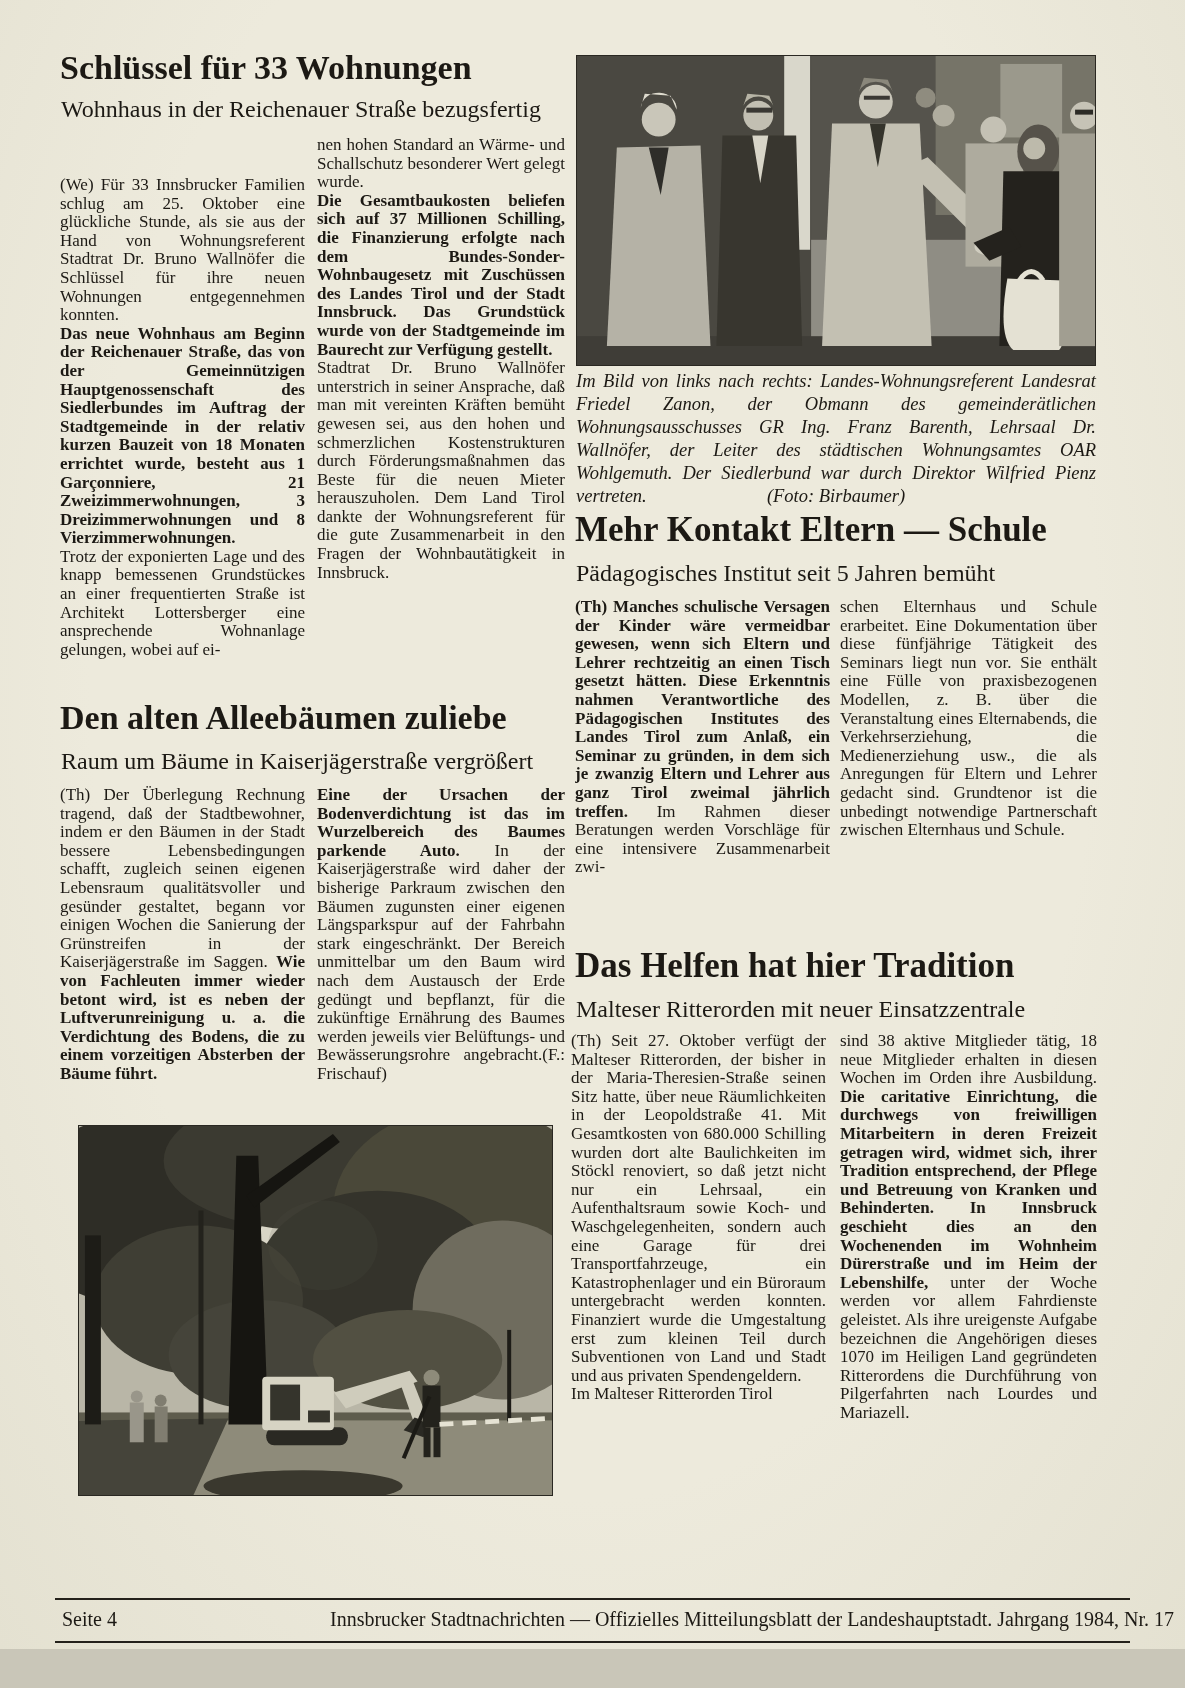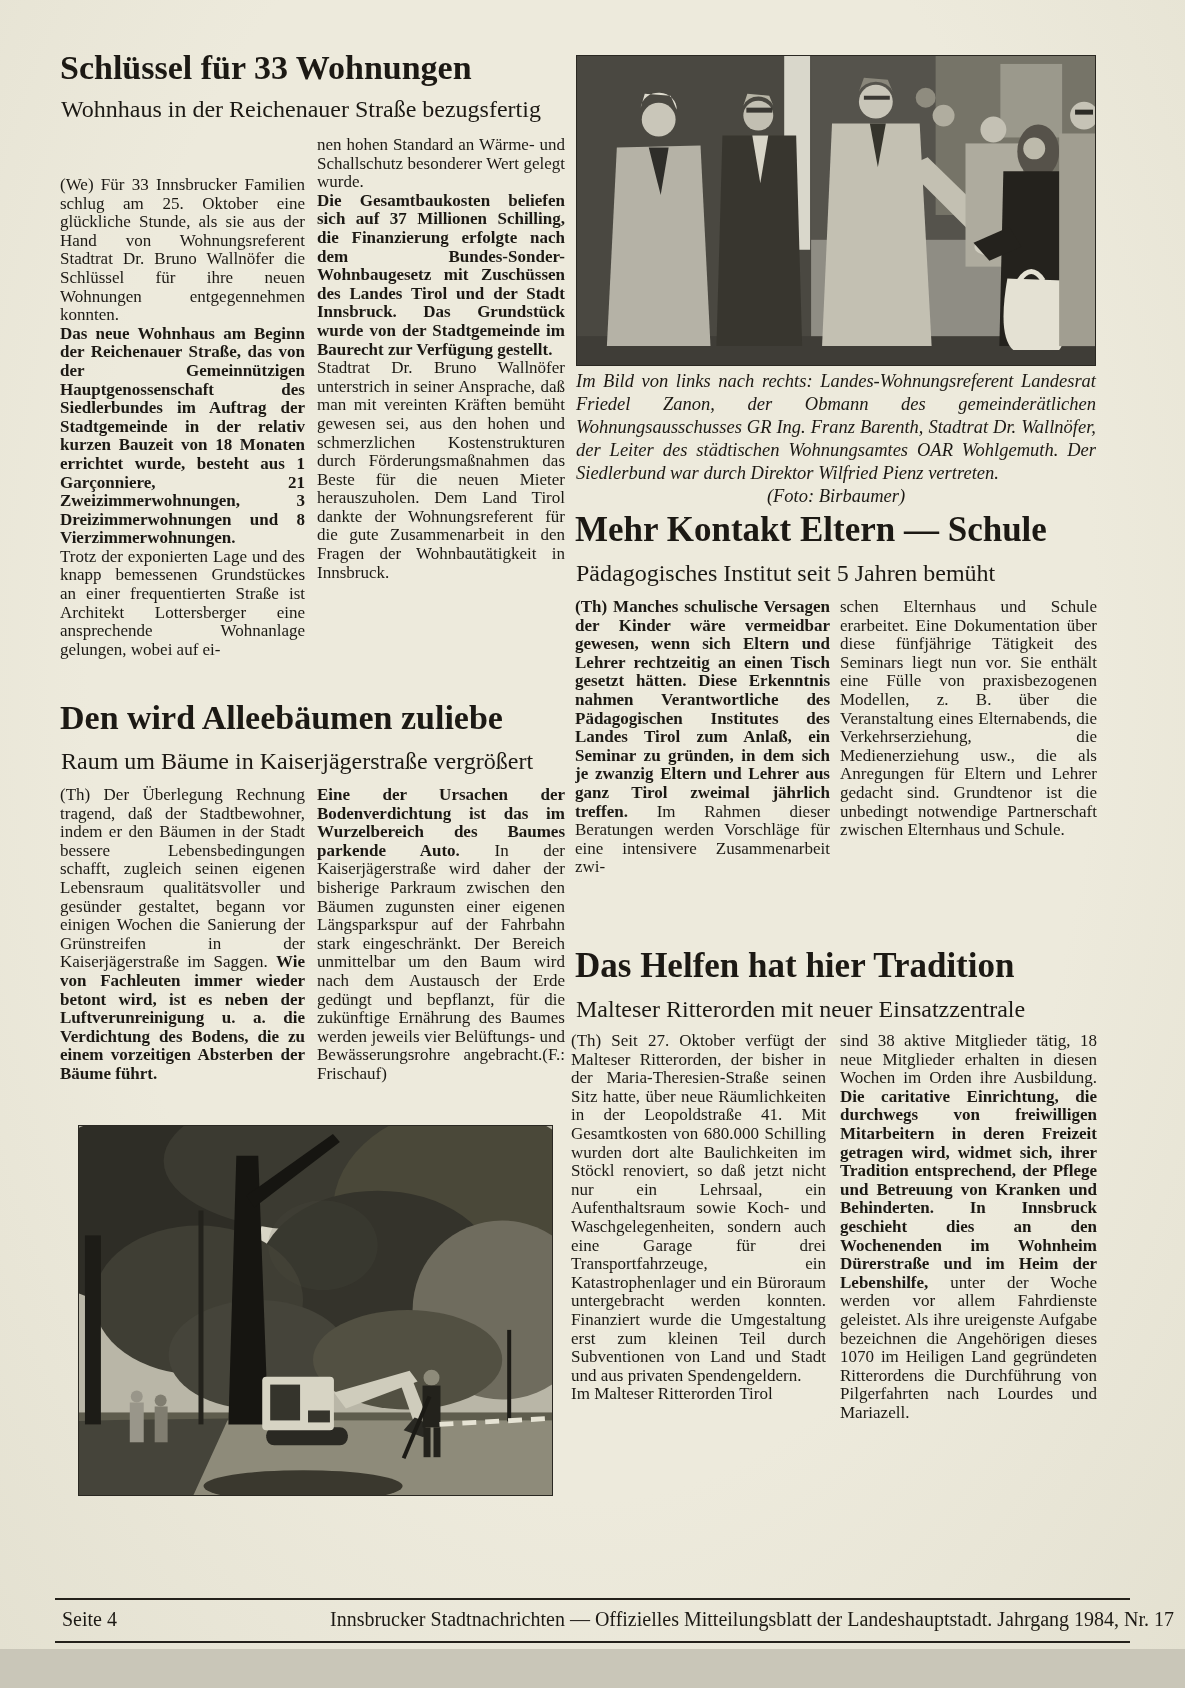--- a/index.html
+++ b/index.html
@@ -103,33 +103,33 @@
       <path d="M434,172 L398,188 L414,206 L446,192 Z" fill="#24221d"></path>
       <path d="M432,224 q-10,58 6,72 l46,0 q12,-16 4,-70 z" fill="#e4e1d3"></path>
       <path d="M444,226 q12,-18 24,0" fill="none" stroke="#e4e1d3" stroke-width="5"></path>
 
       <circle cx="509" cy="60" r="14" fill="#c6c3b6"></circle>
       <rect x="500" y="54" width="18" height="5" fill="#2c2b26"></rect>
       <rect x="484" y="78" width="36" height="214" fill="#a19e91"></rect>
     </svg>
   </div>
 
-  <div class="abs caption" style="left:576px;top:370px;width:520px;">Im Bild von links nach rechts: Landes-Wohnungsreferent Landesrat Friedel Zanon, der Obmann des gemeinderätlichen Wohnungsausschusses GR Ing. Franz Barenth, Stadtrat Dr. Wallnöfer, der Leiter des städtischen Wohnungsamtes OAR Wohlgemuth. Der Siedlerbund war durch Direktor Wilfried Pienz vertreten.</div>
+  <div class="abs caption" style="left:576px;top:370px;width:520px;">Im Bild von links nach rechts: Landes-Wohnungsreferent Landesrat Friedel Zanon, der Obmann des gemeinderätlichen Wohnungsausschusses GR Ing. Franz Barenth, Lehrsaal Dr. Wallnöfer, der Leiter des städtischen Wohnungsamtes OAR Wohlgemuth. Der Siedlerbund war durch Direktor Wilfried Pienz vertreten.</div>
   <div class="abs credit" style="left:576px;top:485px;width:520px;">(Foto: Birbaumer)</div>
 
   <div class="abs headline h-right" style="left:575px;top:512px;">Mehr Kontakt Eltern — Schule</div>
   <div class="abs subhead" style="left:576px;top:560px;">Pädagogisches Institut seit 5 Jahren bemüht</div>
   <div class="abs col" style="left:575px;top:598px;width:255px;height:344px;">
       <p class="rp"><span class="b">(Th) Manches schulische Versagen der Kinder wäre vermeidbar gewesen, wenn sich Eltern und Lehrer rechtzeitig an einen Tisch gesetzt hätten. Diese Erkenntnis nahmen Verantwortliche des Pädagogischen Institutes des Landes Tirol zum Anlaß, ein Seminar zu gründen, in dem sich je zwanzig Eltern und Lehrer aus ganz Tirol zweimal jährlich treffen.</span> <span>Im Rahmen dieser Beratungen werden Vorschläge für eine intensivere Zusammenarbeit zwi-</span></p>
     </div>
   <div class="abs col" style="left:840px;top:598px;width:257px;height:344px;">
       <p class="rp"><span>schen Elternhaus und Schule erarbeitet. Eine Dokumentation über diese fünfjährige Tätigkeit des Seminars liegt nun vor. Sie enthält eine Fülle von praxisbezogenen Modellen, z. B. über die Veranstaltung eines Elternabends, die Verkehrserziehung, die Medienerziehung usw., die als Anregungen für Eltern und Lehrer gedacht sind. Grundtenor ist die unbedingt notwendige Partnerschaft zwischen Elternhaus und Schule.</span></p>
     </div>
 
-  <div class="abs headline h-left" style="left:60px;top:700px;">Den wird Alleebäumen zuliebe</div>
+  <div class="abs headline h-left" style="left:60px;top:700px;">Den alten Alleebäumen zuliebe</div>
   <div class="abs subhead" style="left:61px;top:748px;">Raum um Bäume in Kaiserjägerstraße vergrößert</div>
   <div class="abs col" style="left:60px;top:786px;width:245px;height:330px;">
       <p class="rp"><span>(Th) Der Überlegung Rechnung tragend, daß der Stadtbewohner, indem er den Bäumen in der Stadt bessere Lebensbedingungen schafft, zugleich seinen eigenen Lebensraum qualitätsvoller und gesünder gestaltet, begann vor einigen Wochen die Sanierung der Grünstreifen in der Kaiserjägerstraße im Saggen.</span> <span class="b">Wie von Fachleuten immer wieder betont wird, ist es neben der Luftverunreinigung u. a. die Verdichtung des Bodens, die zu einem vorzeitigen Absterben der Bäume führt.</span></p>
     </div>
   <div class="abs col" style="left:317px;top:786px;width:248px;height:330px;">
       <p class="rp"><span class="b">Eine der Ursachen der Bodenverdichtung ist das im Wurzelbereich des Baumes parkende Auto.</span> <span>In der Kaiserjägerstraße wird daher der bisherige Parkraum zwischen den Bäumen zugunsten einer eigenen Längsparkspur auf der Fahrbahn stark eingeschränkt. Der Bereich unmittelbar um den Baum wird nach dem Austausch der Erde gedüngt und bepflanzt, für die zukünftige Ernährung des Baumes werden jeweils vier Belüftungs- und Bewässerungsrohre angebracht.(F.: Frischauf)</span></p>
     </div>
 
   <div class="abs photo" style="left:78px;top:1125px;width:475px;height:371px;">
     <svg viewBox="0 0 475 371" preserveAspectRatio="none" aria-hidden="true">

